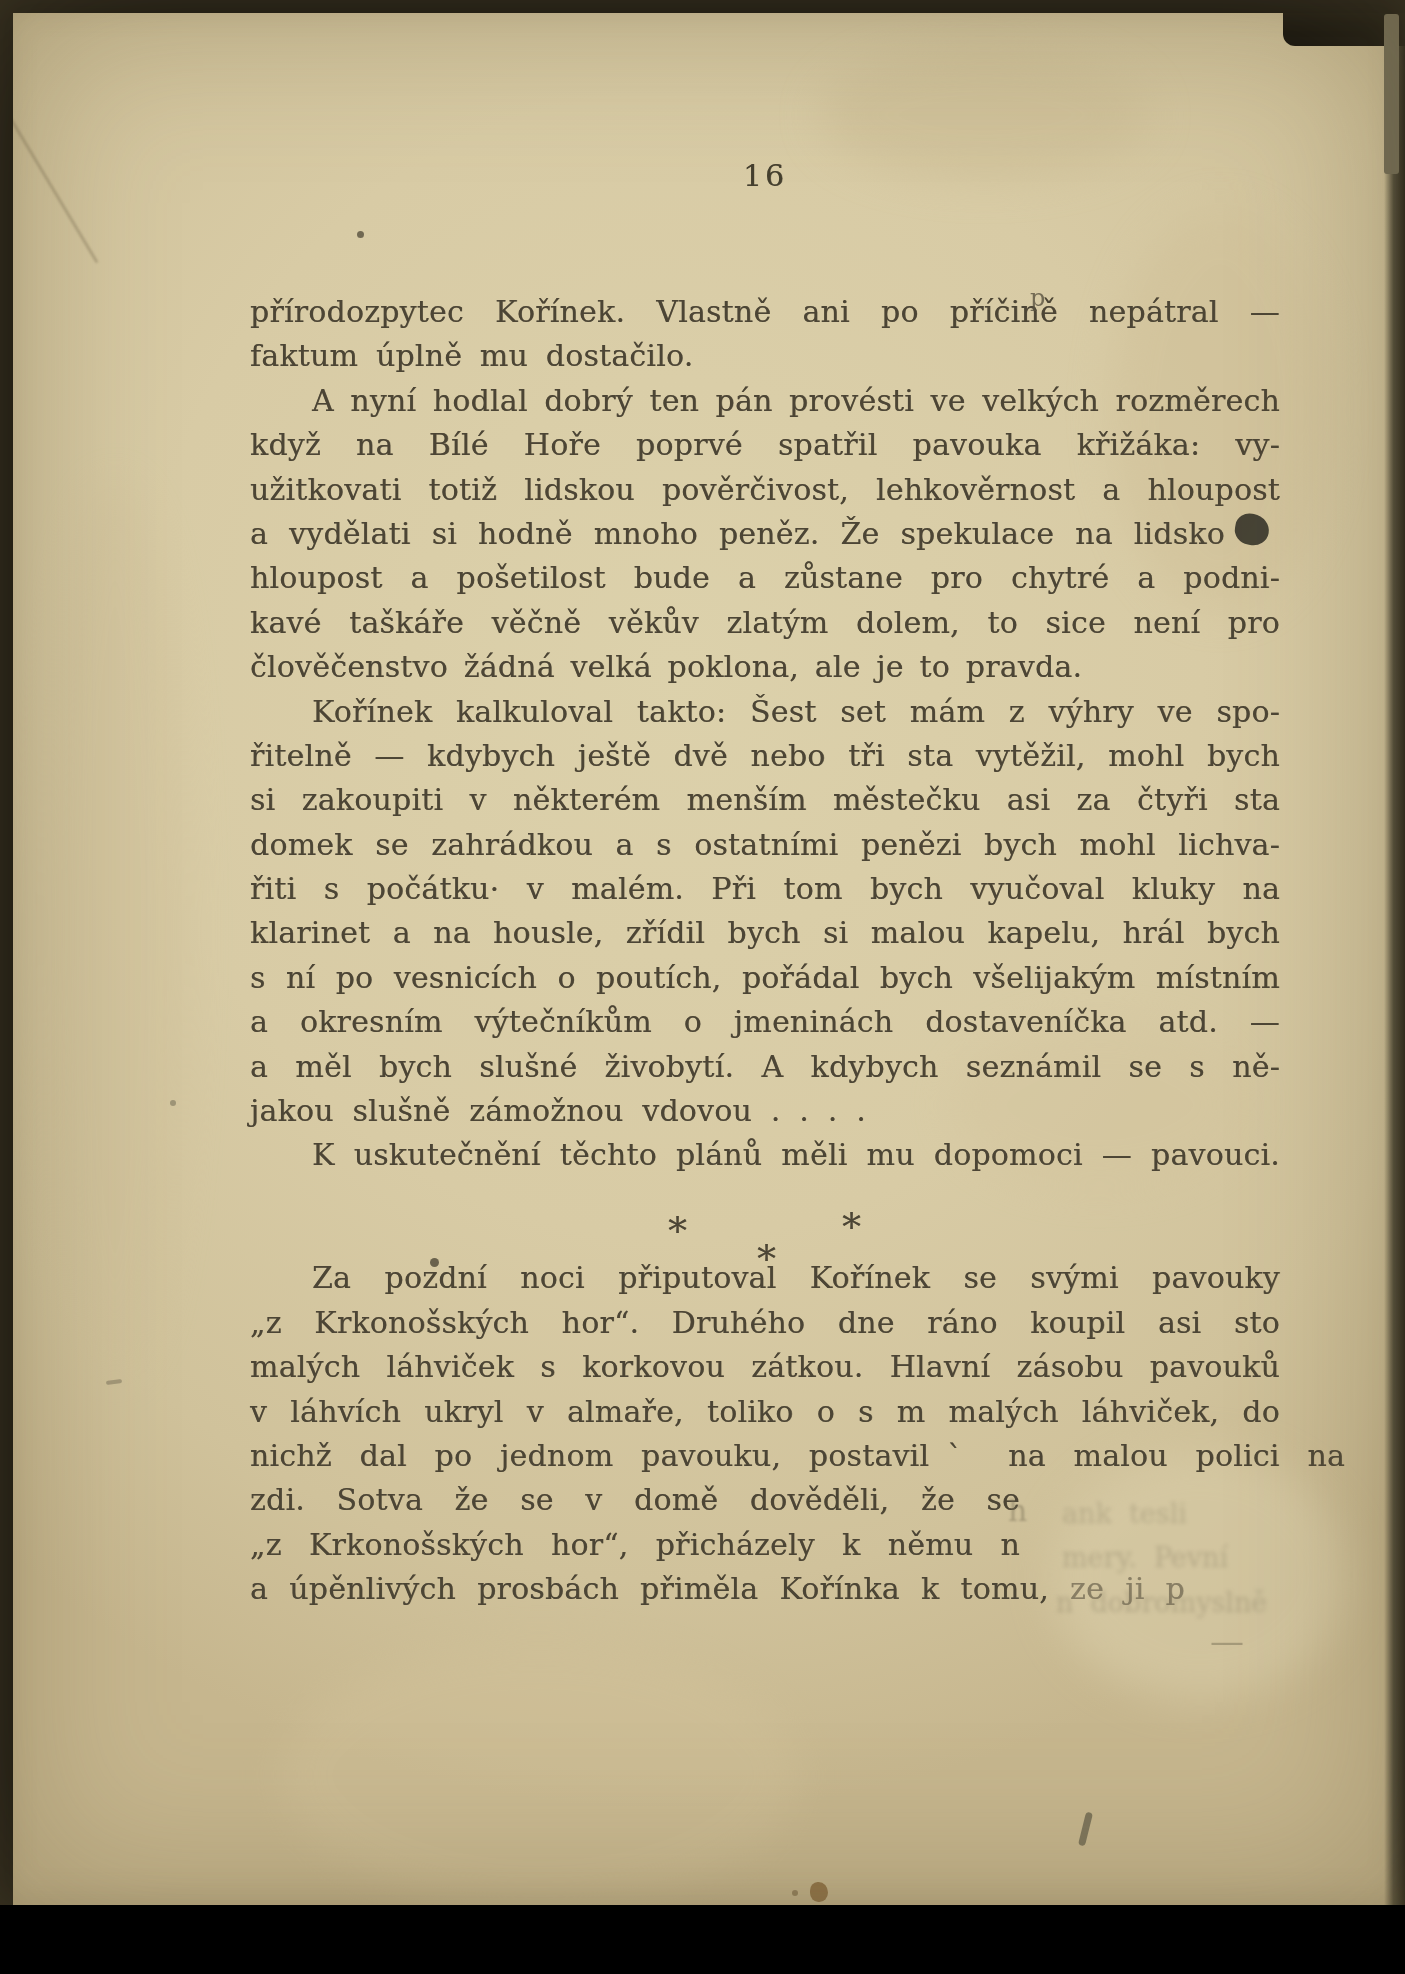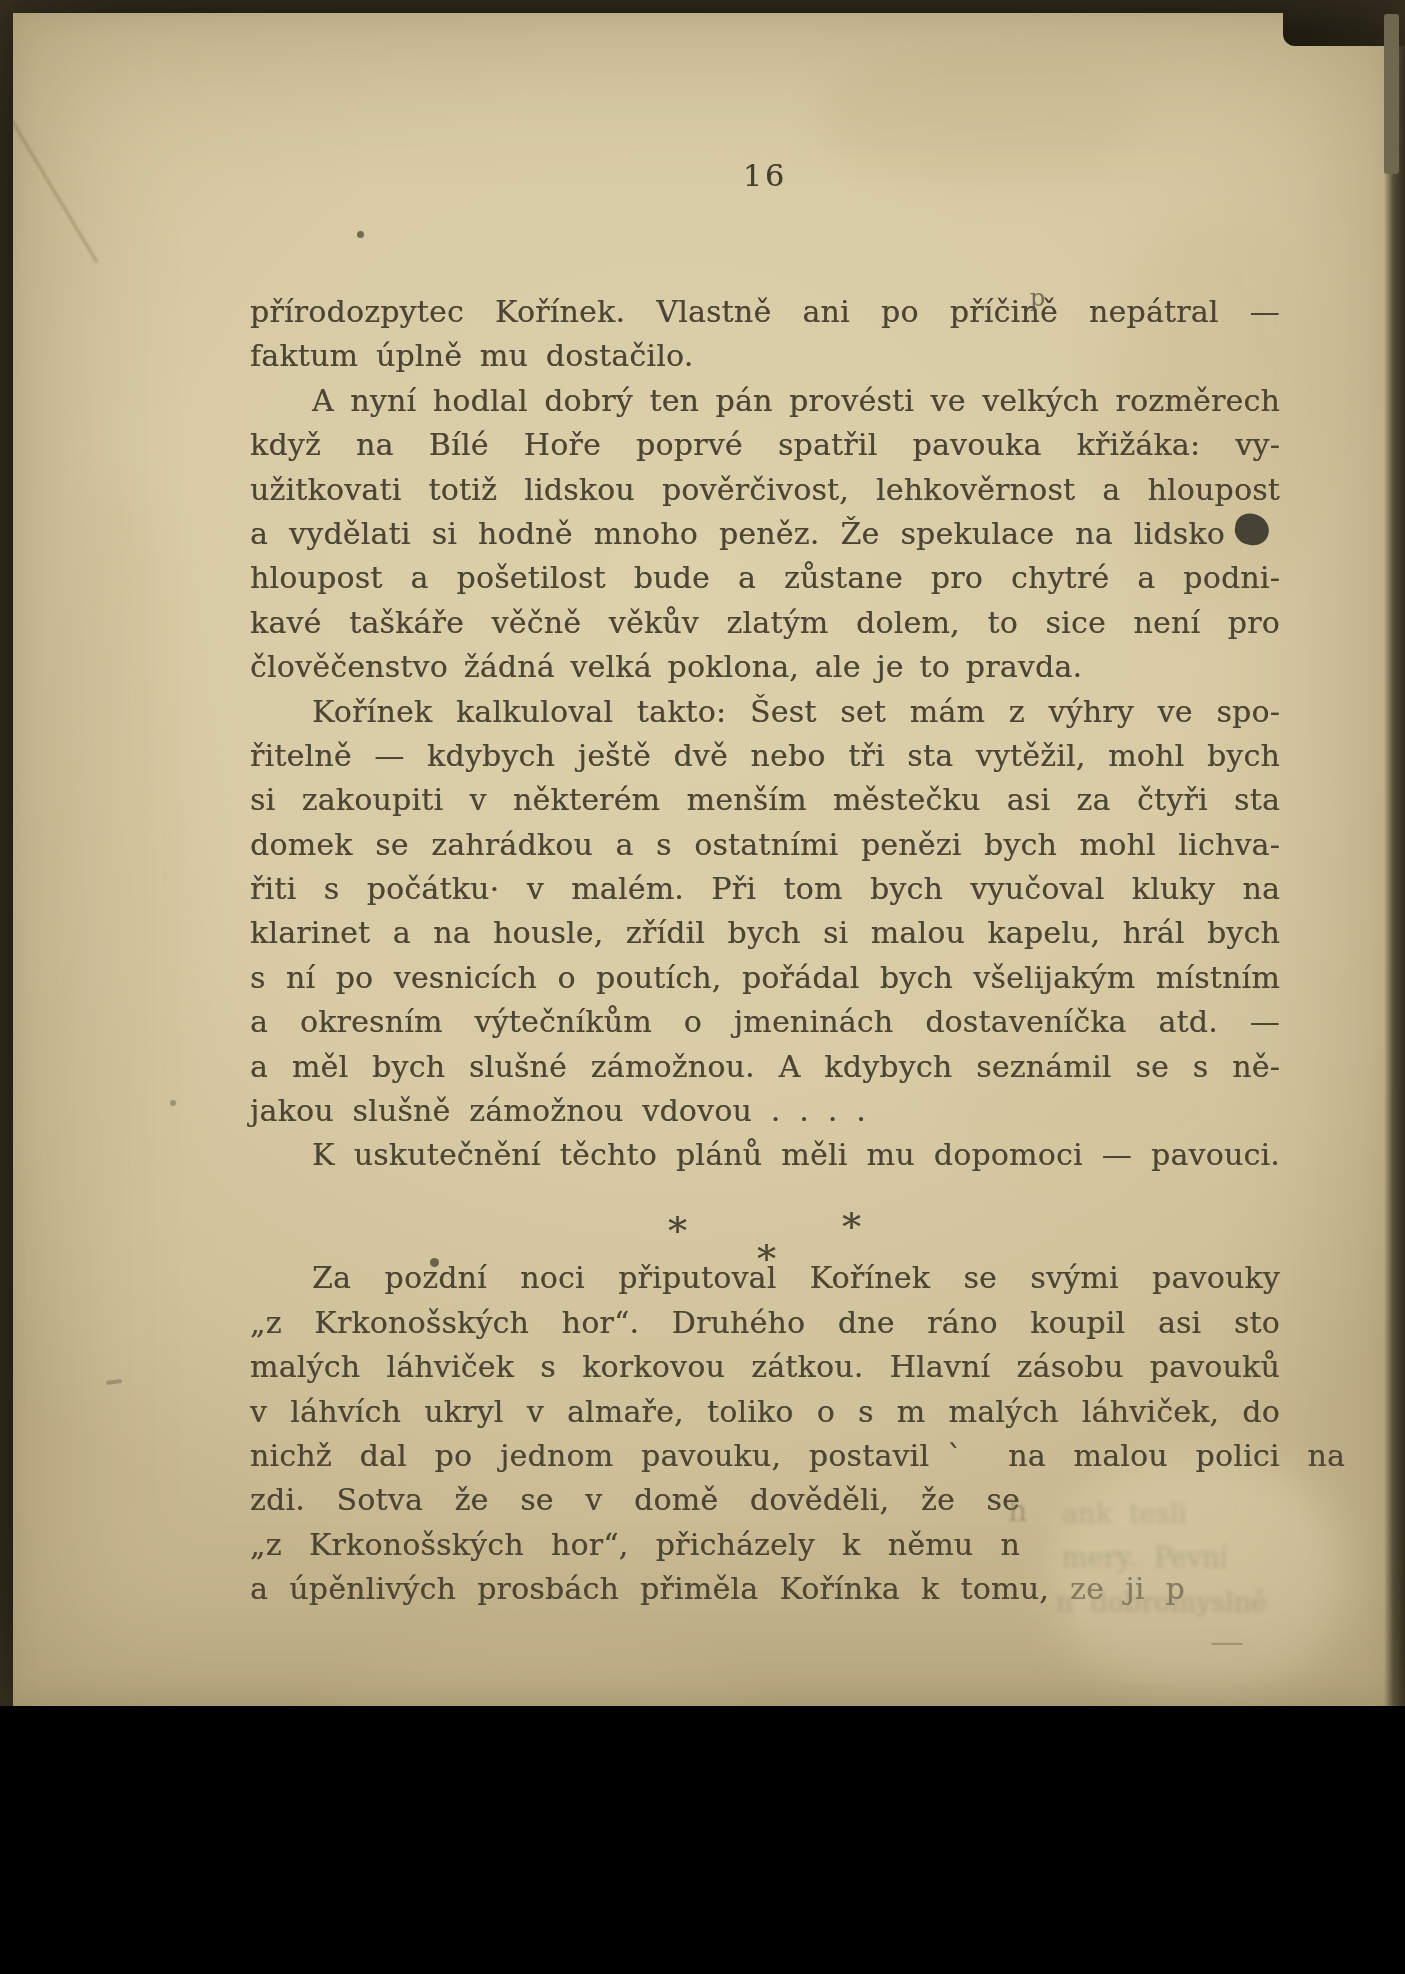--- a/index.html
+++ b/index.html
@@ -1,17 +1,17 @@
 <!DOCTYPE html>
 <html><head>
 <meta charset="utf-8">
 <style>
   html,body{margin:0;padding:0;background:#000;}
   .scan{
-    position:relative;width:1405px;height:1706px;overflow:hidden;
+    position:relative;width:1405px;height:1905px;overflow:hidden;
     background:radial-gradient(ellipse 75% 60% at 48% 35%, #dcd1ab 0%, #d8cba5 50%, #d0c29b 80%, #c6b68e 100%);
     font-family:"DejaVu Serif","Liberation Serif",serif;
   }
   .scan::after{
     content:"";position:absolute;inset:0;pointer-events:none;
     box-shadow:inset 0 0 140px 35px rgba(118,102,68,.33), inset 0 0 30px 8px rgba(100,88,60,.18);
   }
   .stain{position:absolute;border-radius:50%;filter:blur(20px);pointer-events:none;}
   .edge{position:absolute;}
   #edge-top{left:0;top:0;width:1405px;height:13px;background:#0b0a07;}
@@ -71,21 +71,21 @@
       <div class="line j"><span>kavé taškáře věčně věkův zlatým dolem, to sice není pro</span></div>
       <div class="line" style="word-spacing: 6px;"><span>člověčenstvo žádná velká poklona, ale je to pravda.</span></div>
       <div class="line j ind"><span>Kořínek kalkuloval takto: Šest set mám z výhry ve spo-</span></div>
       <div class="line j"><span>řitelně — kdybych ještě dvě nebo tři sta vytěžil, mohl bych</span></div>
       <div class="line j"><span>si zakoupiti v některém menším městečku asi za čtyři sta</span></div>
       <div class="line j"><span>domek se zahrádkou a s ostatními penězi bych mohl lichva-</span></div>
       <div class="line j"><span>řiti s počátku· v malém.  Při tom bych vyučoval kluky na</span></div>
       <div class="line j"><span>klarinet a na housle, zřídil bych si malou kapelu, hrál bych</span></div>
       <div class="line j"><span>s ní po vesnicích o poutích, pořádal bych všelijakým místním</span></div>
       <div class="line j"><span>a okresním výtečníkům o jmeninách dostaveníčka atd. —</span></div>
-      <div class="line j"><span>a měl bych slušné zámožnou. A kdybych seznámil se s ně-</span></div>
+      <div class="line j"><span>a měl bych slušné živobytí. A kdybych seznámil se s ně-</span></div>
       <div class="line" style="word-spacing: 9px;"><span>jakou slušně zámožnou vdovou . . . .</span></div>
       <div class="line j ind"><span>K uskutečnění těchto plánů měli mu dopomoci — pavouci.</span></div>
       <div class="line j ind" style="margin-top: 78.6px;"><span>Za pozdní noci připutoval Kořínek se svými pavouky</span></div>
       <div class="line j"><span>„z Krkonošských hor“.  Druhého dne ráno koupil asi sto</span></div>
       <div class="line j"><span>malých láhviček s korkovou zátkou.  Hlavní zásobu pavouků</span></div>
       <div class="line j"><span>v láhvích ukryl v almaře, toliko o s m malých láhviček, do</span></div>
       <div class="line j" style="width: 1095px;"><span>nichž dal po jednom pavouku, postavilˋ na malou polici na</span></div>
       <div class="line j" style="width: 770px;"><span>zdi.  Sotva že se v domě dověděli, že se</span></div>
       <div class="line j" style="width: 770px;"><span>„z Krkonošských hor“, přicházely k němu n</span></div>
       <div class="line j" style="width: 935px;"><span>a úpěnlivých prosbách přiměla Kořínka k tomu,</span><span class="fade1"> ze ji p</span></div>

